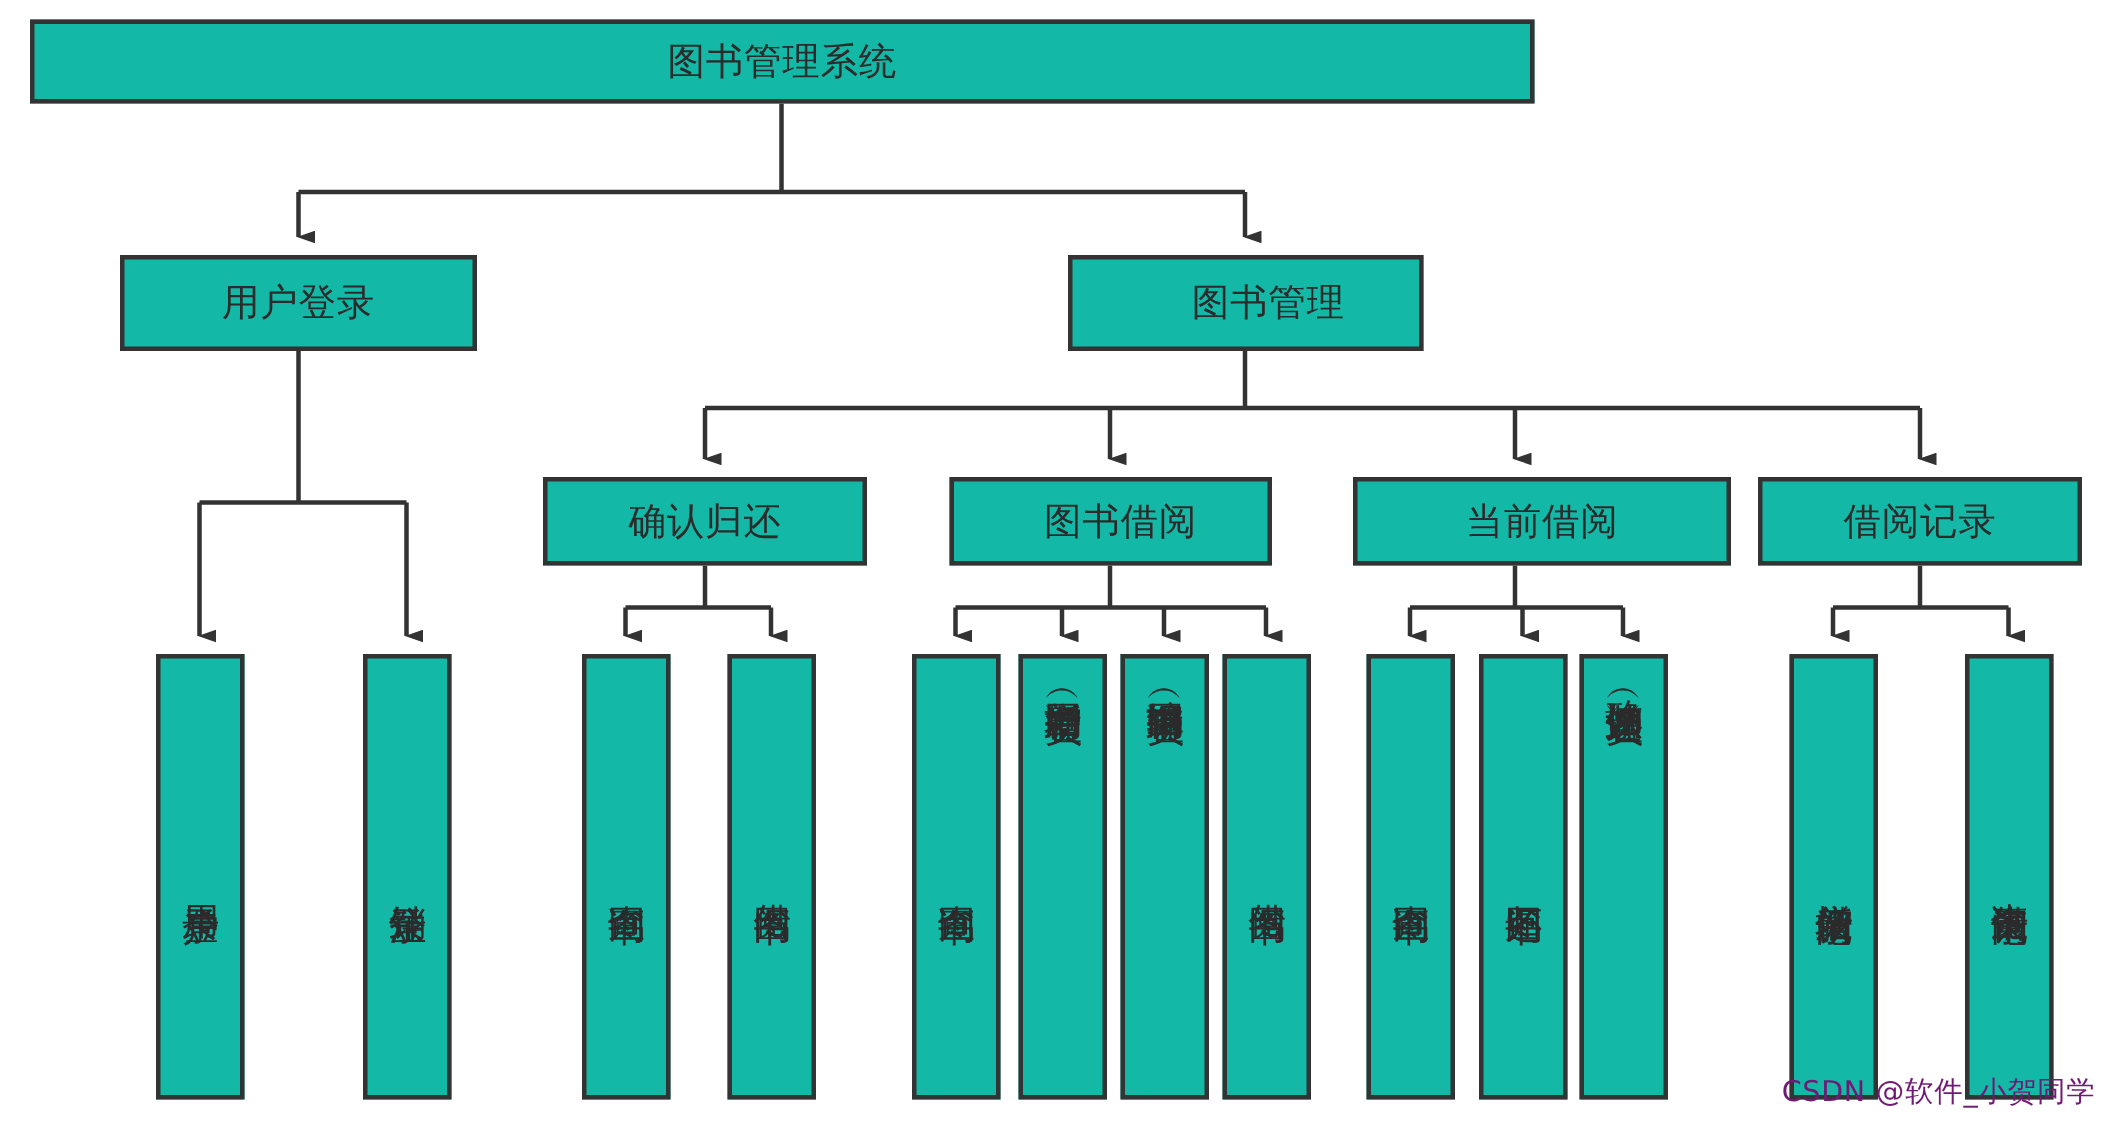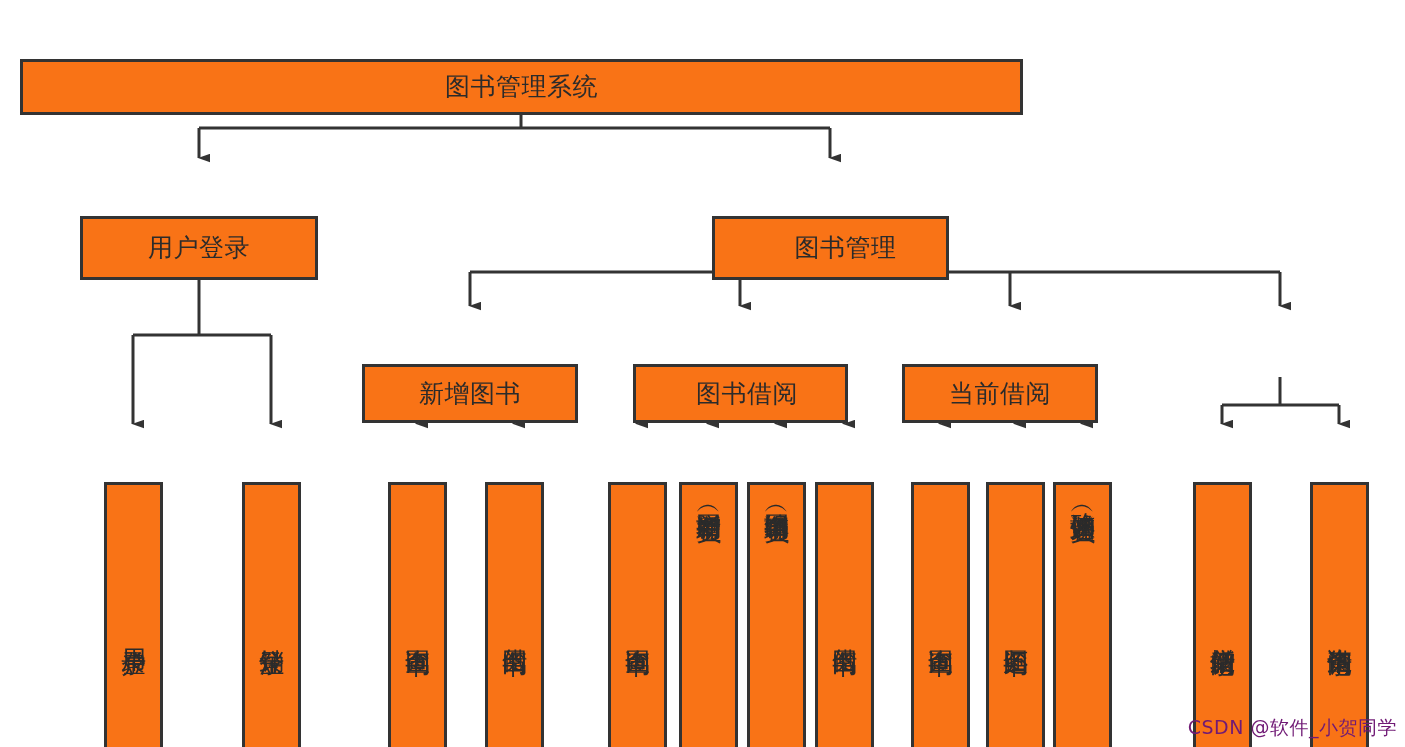--- a/index.html
+++ b/index.html
@@ -17,25 +17,24 @@
   #diagram-root {
     position: absolute;
     left: 0; top: 0;
     width: 1405px;
     height: 747px;
   }
   .node-box {
     position: absolute;
     box-sizing: border-box;
     border: 3px solid #333333;
-    background: #f97316;
+    background: #14b8a6;
     display: flex;
     align-items: center;
     justify-content: center;
-    margin-top: 46px;
   }
   .node-label-h {
     font-size: 25px;
     color: #2b2b2b;
     line-height: 1.2;
     white-space: nowrap;
     letter-spacing: 0.5px;
   }
   .node-label-v {
     font-size: 25px;
@@ -132,27 +131,30 @@
   </div>
 
   <div class="node-box" style="left:80px; top:170px; width:238px; height:64px;">
     <span class="node-label-h">用户登录</span>
   </div>
   <div class="node-box" style="left:712px; top:170px; width:237px; height:64px;padding-left:30px;">
     <span class="node-label-h">图书管理</span>
   </div>
 
   <div class="node-box" style="left:362px; top:318px; width:216px; height:59px;">
-    <span class="node-label-h">新增图书</span>
+    <span class="node-label-h">确认归还</span>
   </div>
   <div class="node-box" style="left:633px; top:318px; width:215px; height:59px;padding-left:13px;">
     <span class="node-label-h">图书借阅</span>
   </div>
-  <div class="node-box" style="left:902px; top:318px; width:196px; height:59px;">
+  <div class="node-box" style="left:902px; top:318px; width:252px; height:59px;">
     <span class="node-label-h">当前借阅</span>
+  </div>
+  <div class="node-box" style="left:1172px; top:318px; width:216px; height:59px;">
+    <span class="node-label-h">借阅记录</span>
   </div>
 
   <div class="node-box leaf-box center-v" style="left:104px; top:436px; width:59px; height:297px;">
     <span class="node-label-v">用户登录</span>
   </div>
   <div class="node-box leaf-box center-v" style="left:242px; top:436px; width:59px; height:297px;">
     <span class="node-label-v">注销登录</span>
   </div>
 
   <div class="node-box leaf-box center-v" style="left:388px; top:436px; width:59px; height:297px;">

